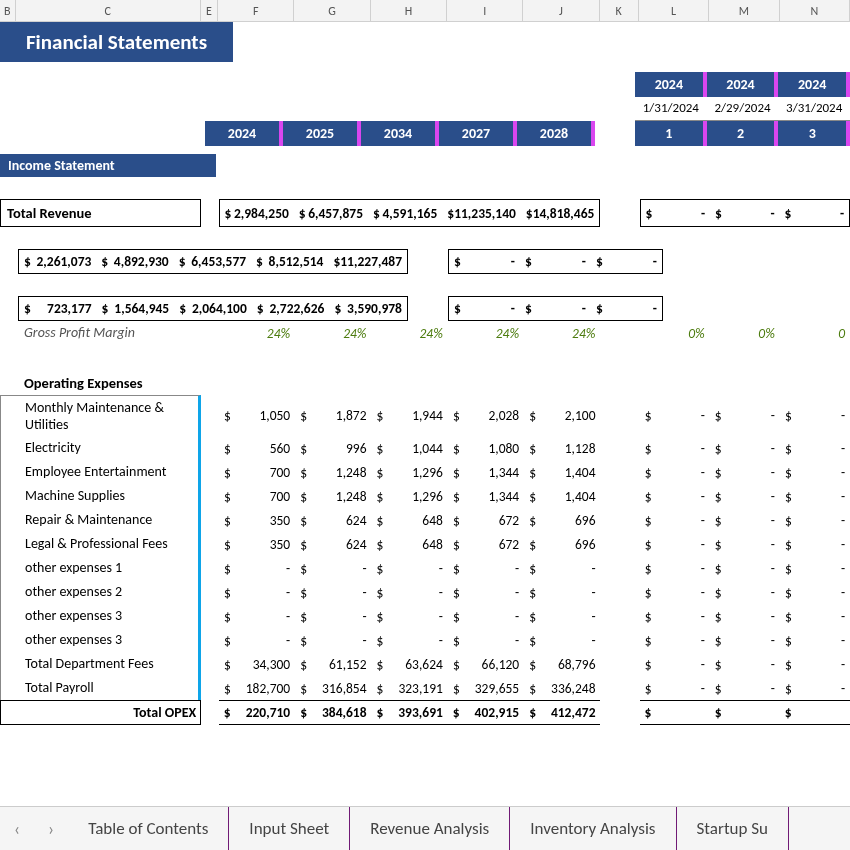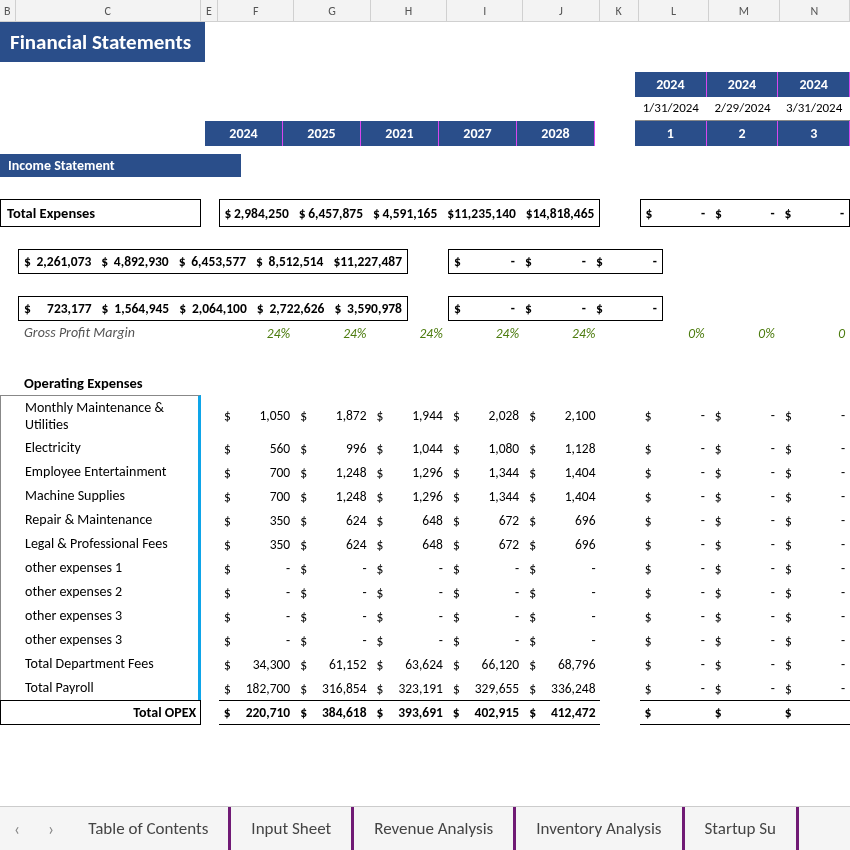--- a/index.html
+++ b/index.html
@@ -29,21 +29,22 @@
     line-height: 22px;
     border-right: 1px solid #d0d0d0;
   }
 
   .title-banner {
     background: #2a4e8a;
     color: #fff;
     font-weight: bold;
     font-size: 21px;
     padding: 7px 10px;
-    width: 205px;
+    width: 233px;
+    text-align: center;
   }
 
   .sheet { position: relative; }
 
   
   .row {
     display: flex;
     align-items: stretch;
     min-height: 24px;
   }
@@ -65,36 +66,36 @@
   .yearly .cell { flex: 1 1 0; }
   .monthly .cell { flex: 1 1 0; }
 
   .hdr-blue {
     background: #2a4e8a;
     color: #fff;
     font-weight: 600;
     text-align: center;
     font-size: 14px;
     padding: 4px 0;
-    border-right: 1px solid #d946ef;
+    border-right: 4px solid #d946ef;
   }
   .hdr-date {
     text-align: center;
     font-size: 13px;
     padding: 3px 0;
     border-bottom: 1px solid #888;
   }
 
   .section-bar {
     background: #2a4e8a;
     color: #fff;
     font-weight: 600;
     font-size: 14px;
     padding: 3px 8px;
-    width: 241px;
+    width: 216px;
   }
 
   .boxed .label-col {
     border: 1px solid #000;
     font-weight: bold;
     font-size: 14.5px;
     padding: 4px 6px;
   }
   .boxed .yearly, .boxed .monthly {
     border: 1px solid #000;
@@ -148,21 +149,21 @@
     font-size: 17px;
     color: #444;
   }
   .tab-bar .nav {
     padding: 0 14px;
     color: #888;
     font-size: 18px;
   }
   .tab-bar .tab {
     padding: 0 20px;
-    border-right: 3px solid #701a75;
+    border-right: 1px solid #701a75;
     height: 100%;
     display: flex;
     align-items: center;
     white-space: nowrap;
   }
 </style>
 </head>
 <body>
 
 <div class="col-bar" id="colbar">
@@ -206,40 +207,40 @@
         <div class="hdr-date" style="flex: 1 1 0px;">2/29/2024</div>
         <div class="hdr-date" style="flex: 1 1 0px;">3/31/2024</div>
       </div>
   </div>
 
   <div class="row">
     <div class="label-col"></div>
     <div class="yearly" id="yearly-headers">
         <div class="hdr-blue" style="flex: 1 1 0px;">2024</div>
         <div class="hdr-blue" style="flex: 1 1 0px;">2025</div>
-        <div class="hdr-blue" style="flex: 1 1 0px;">2021</div>
+        <div class="hdr-blue" style="flex: 1 1 0px;">2034</div>
         <div class="hdr-blue" style="flex: 1 1 0px;">2027</div>
         <div class="hdr-blue" style="flex: 1 1 0px;">2028</div>
       </div>
     <div class="gap"></div>
     <div class="monthly" id="monthly-nums">
         <div class="hdr-blue" style="flex: 1 1 0px;">1</div>
         <div class="hdr-blue" style="flex: 1 1 0px;">2</div>
         <div class="hdr-blue" style="flex: 1 1 0px;">3</div>
       </div>
   </div>
 
   <div style="height:8px"></div>
 
   <div class="section-bar">Income Statement</div>
 
   <div style="height:22px"></div>
 
   <div class="row boxed">
-    <div class="label-col">Total Expenses</div>
+    <div class="label-col">Total Revenue</div>
     <div style="width:18px"></div>
     <div class="yearly" id="rev-y">
         <div class="cell">
           <span class="cur">$</span>
           <span class="val">2,984,250</span>
         </div>
         <div class="cell">
           <span class="cur">$</span>
           <span class="val">6,457,875</span>
         </div>

